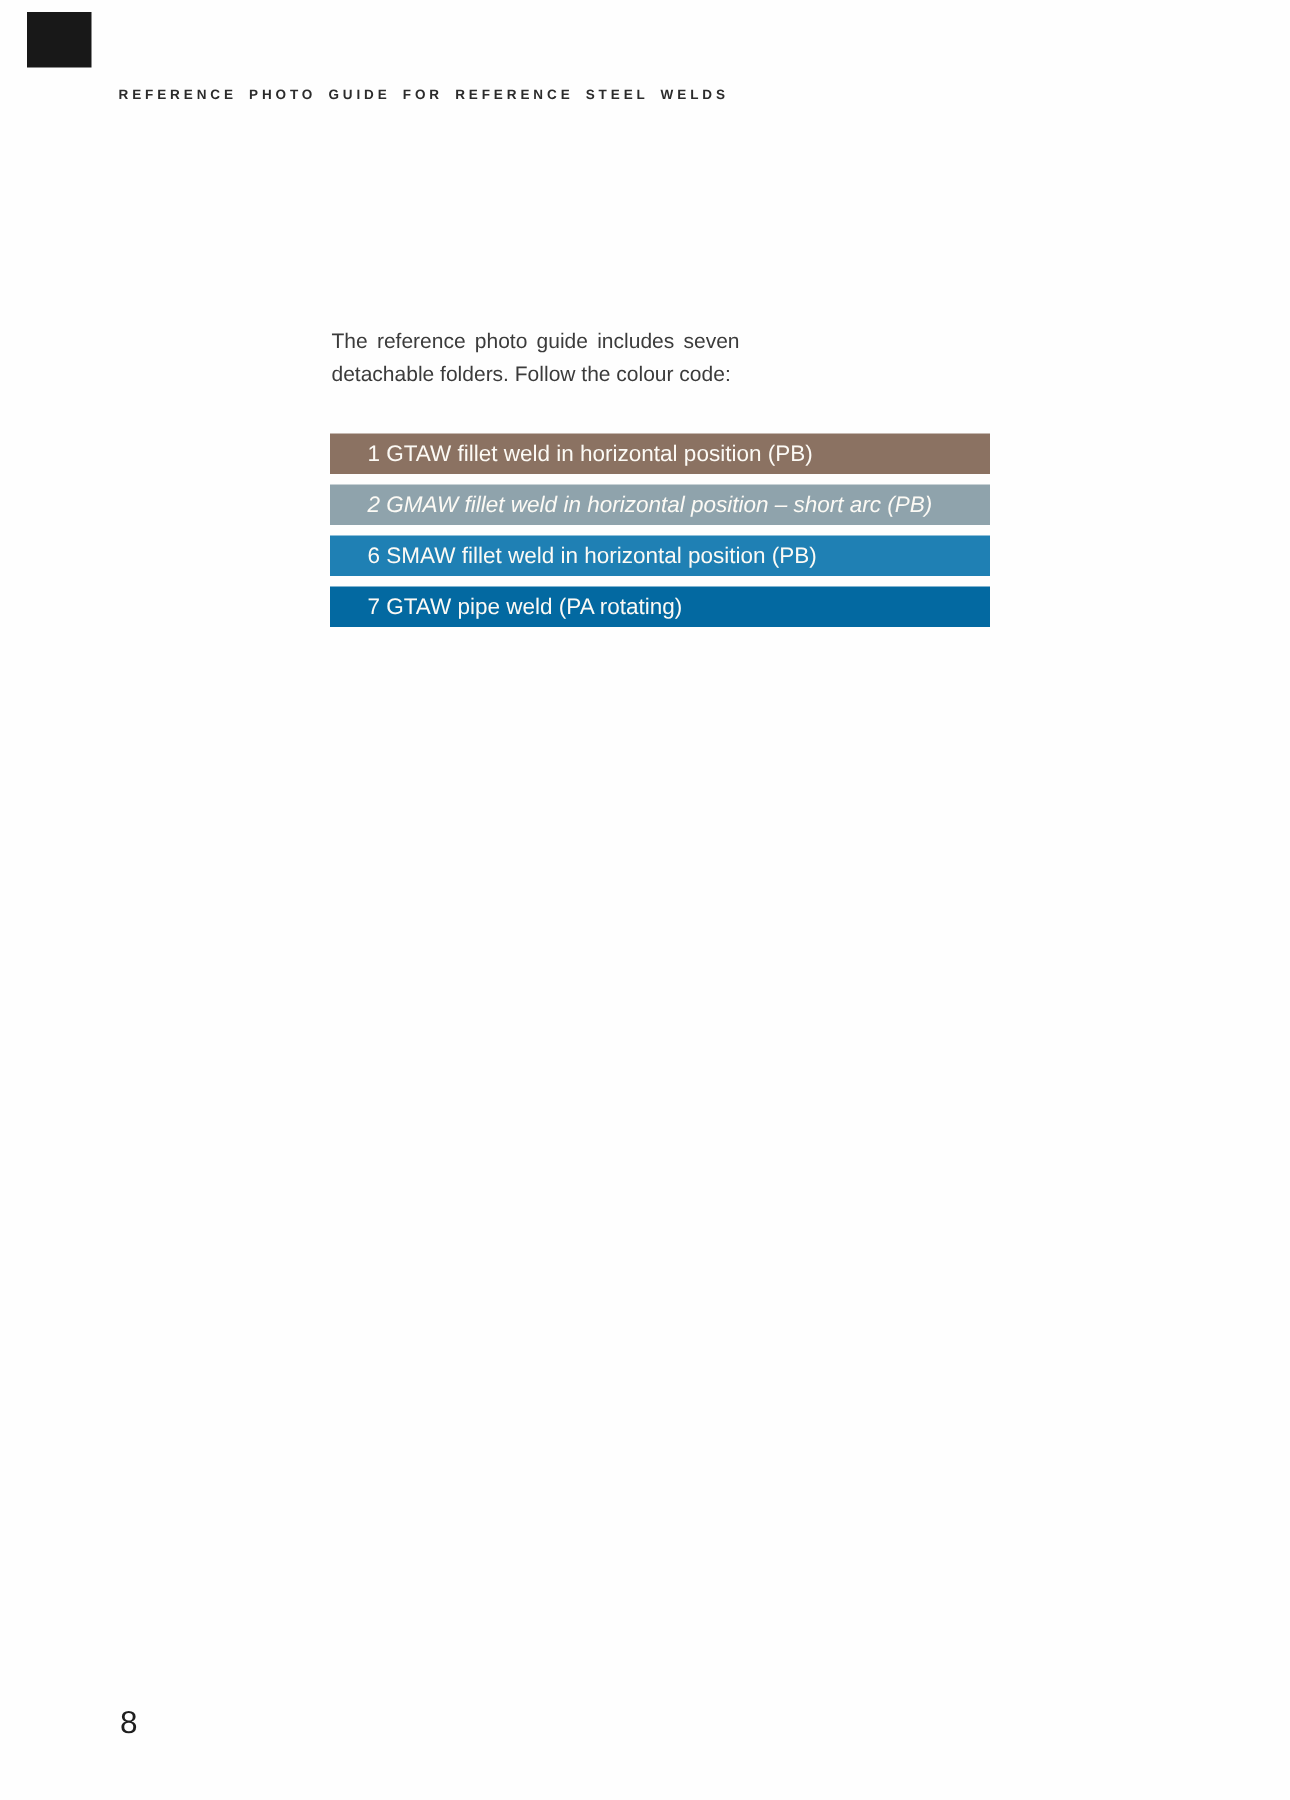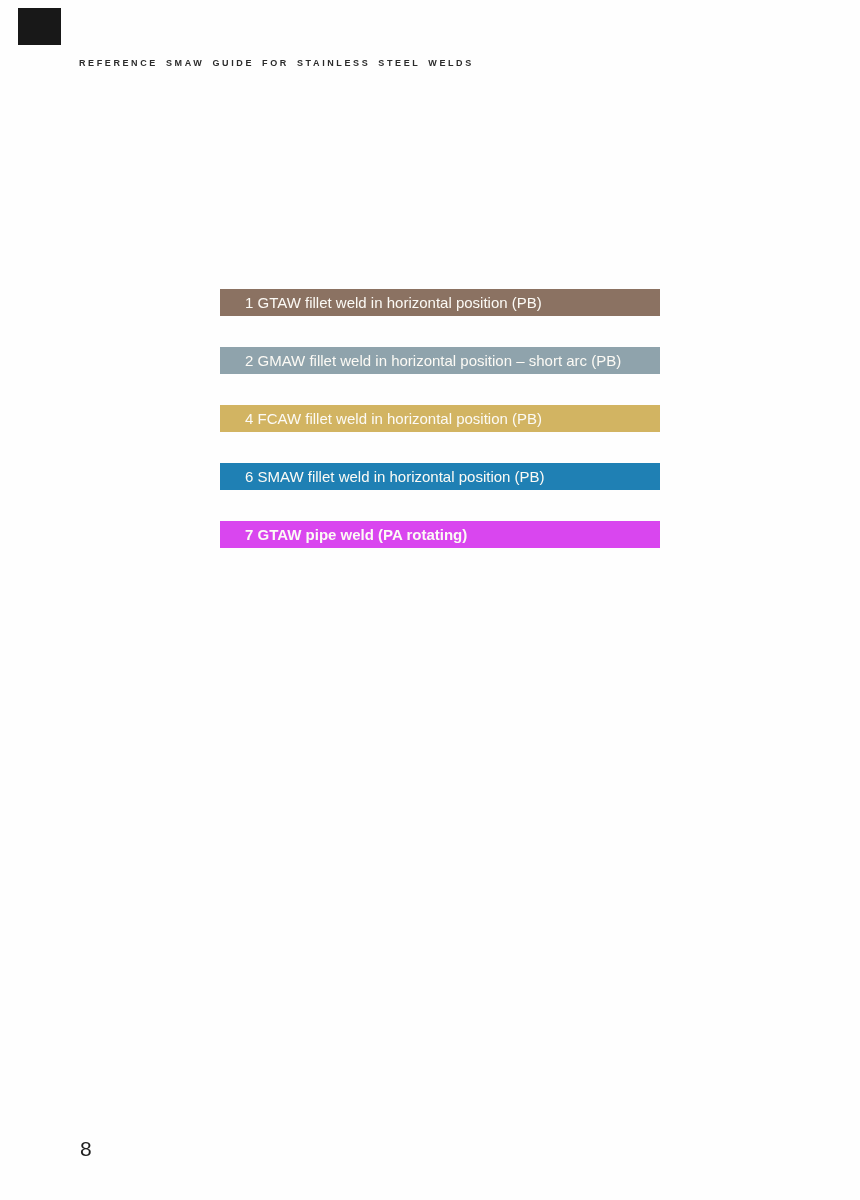--- a/index.html
+++ b/index.html
@@ -44,21 +44,21 @@
     text-align-last: justify;
     -moz-text-align-last: justify;
   }
   .bars {
     position: absolute;
     left: 220px;
     top: 289px;
     width: 440px;
     display: flex;
     flex-direction: column;
-    gap: 31px;
+    gap: 7px;
   }
   .bar {
     height: 27px;
     line-height: 27px;
     padding-left: 25px;
     box-sizing: border-box;
     color: #fcfaf5;
     font-size: 15px;
     white-space: nowrap;
     overflow: hidden;
@@ -71,36 +71,37 @@
     color: #1e1e1e;
   }
 </style>
 </head>
 <body>
 
 <div class="page">
 
   <div class="corner-mark"></div>
 
-  <div class="kicker">REFERENCE SMAW GUIDE FOR STAINLESS STEEL WELDS</div>
+  <div class="kicker">REFERENCE PHOTO GUIDE FOR REFERENCE STEEL WELDS</div>
 
+  <div class="intro">
+    <div class="l1">The reference photo guide includes seven</div>
+    <div class="l2">detachable folders. Follow the colour code:</div>
+  </div>
 
   <div class="bars">
     <div class="bar" style="background-color: rgb(139, 114, 98);">
       <span>1 GTAW fillet weld in horizontal position (PB)</span>
     </div>
-    <div class="bar" style="background-color: rgb(143, 163, 172);">
+    <div class="bar" style="background-color: rgb(143, 163, 172); font-style: italic;">
       <span>2 GMAW fillet weld in horizontal position – short arc (PB)</span>
-    </div>
-    <div class="bar" style="background-color: rgb(210, 180, 98);">
-      <span>4 FCAW fillet weld in horizontal position (PB)</span>
     </div>
     <div class="bar" style="background-color: rgb(31, 128, 180);">
       <span>6 SMAW fillet weld in horizontal position (PB)</span>
     </div>
-    <div class="bar" style="background-color: #d946ef; font-weight: bold;">
+    <div class="bar" style="background-color: #0369a1;">
       <span>7 GTAW pipe weld (PA rotating)</span>
     </div>
   </div>
 
   <div class="page-number">8</div>
 
 </div>
 
 </body></html>

